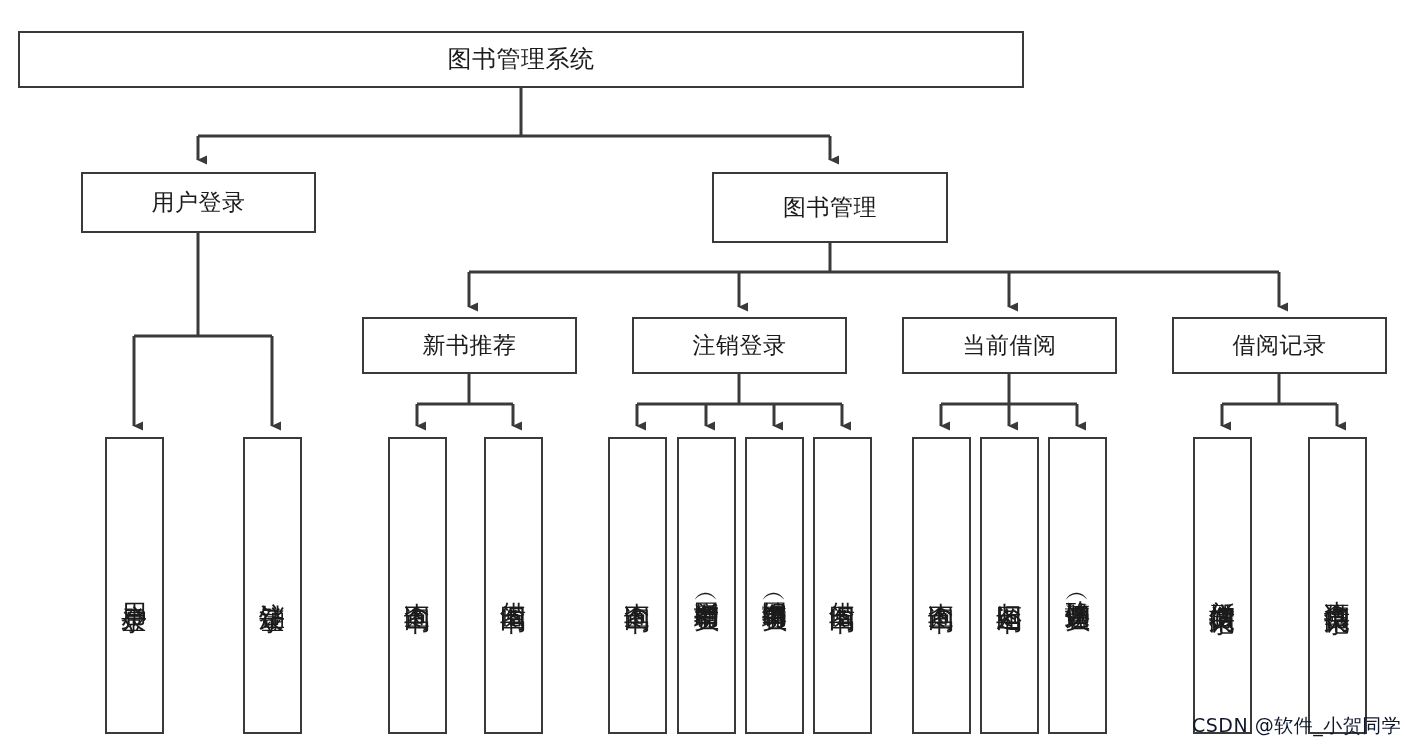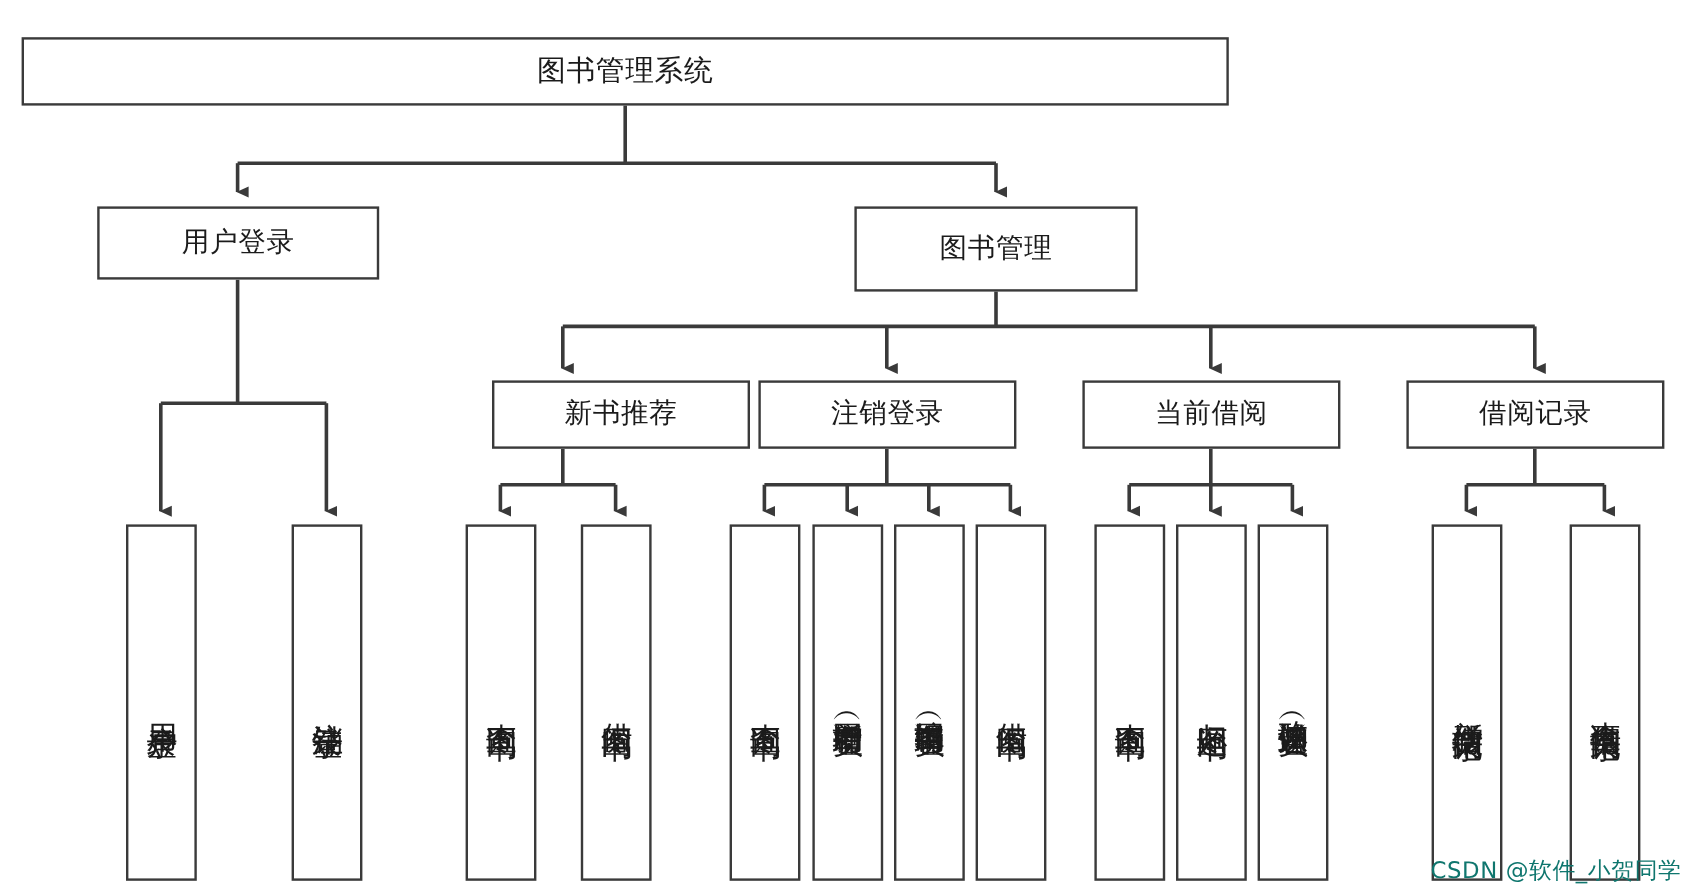--- a/index.html
+++ b/index.html
@@ -62,21 +62,21 @@
     line-height: 1.0;
     letter-spacing: 2px;
     white-space: nowrap;
   }
   .node.vert.tall-text .label {
     font-size: 25px;
     letter-spacing: 1px;
   }
   .watermark {
     position: absolute;
-    color: #0f766e;
+    color: #0f172a;
     font-size: 19px;
     white-space: nowrap;
     z-index: 3;
     letter-spacing: 0.5px;
   }
 </style>
 </head>
 <body>
 
 <div id="canvas">
@@ -135,21 +135,21 @@
     <span class="label">图书管理系统</span>
   </div>
 
   <div class="node horiz" style="left:81px; top:172px; width:235px; height:61px;">
     <span class="label">用户登录</span>
   </div>
   <div class="node horiz" style="left:712px; top:172px; width:236px; height:71px;">
     <span class="label">图书管理</span>
   </div>
 
-  <div class="node horiz" style="left:362px; top:317px; width:215px; height:57px;margin-left:48px;">
+  <div class="node horiz" style="left:362px; top:317px; width:215px; height:57px;">
     <span class="label">新书推荐</span>
   </div>
   <div class="node horiz" style="left:632px; top:317px; width:215px; height:57px;">
     <span class="label">注销登录</span>
   </div>
   <div class="node horiz" style="left:1172px; top:317px; width:215px; height:57px;">
     <span class="label">借阅记录</span>
   </div>
   <div class="node horiz" style="left:902px; top:317px; width:215px; height:57px;">
     <span class="label">当前借阅</span>

